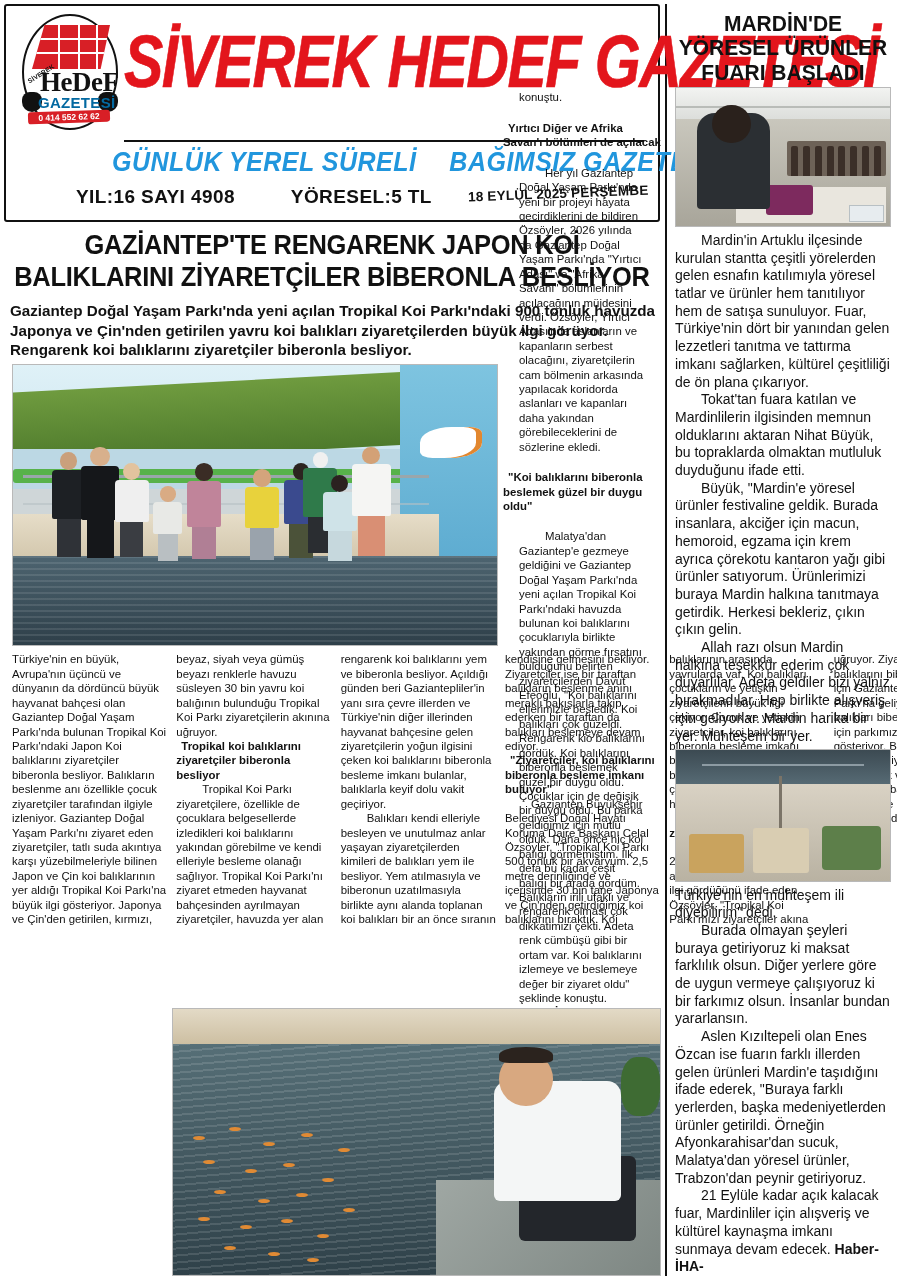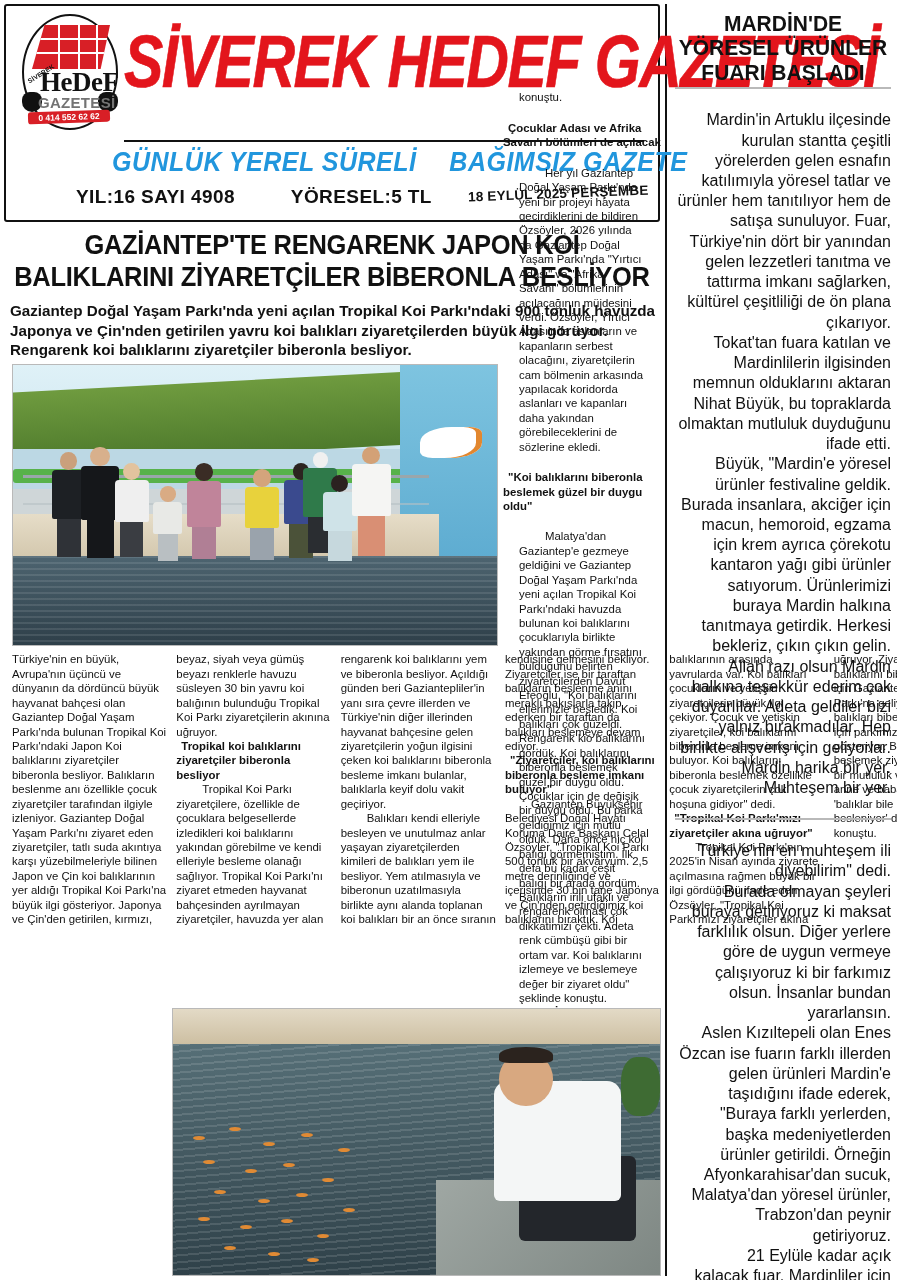--- a/index.html
+++ b/index.html
@@ -70,21 +70,21 @@
     letter-spacing: .2px;
   }
   .logo-hedef {
     position: absolute; left: 24px; top: 55px;
     font-family: "Liberation Serif", serif;
     font-size: 27px; font-weight: bold; color: #111;
     letter-spacing: -.5px;
   }
   .logo-gazetesi {
     position: absolute; left: 22px; top: 82px;
-    font-size: 15px; font-weight: bold; color: #737373;
+    font-size: 15px; font-weight: bold; color: #0369a1;
     letter-spacing: .3px;
   }
   .logo-blob-l, .logo-blob-r {
     position: absolute; top: 80px; width: 20px; height: 20px;
     background: #111; border-radius: 40% 40% 50% 50%;
   }
   .logo-blob-l { left: 6px; }
   .logo-blob-r { right: 6px; }
   .logo-phone {
     position: absolute; left: 12px; top: 99px;
@@ -234,25 +234,24 @@
   .side-photo {
     border: 1px solid #b9b9b9;
     overflow: hidden;
     position: relative;
     margin: 4px 2px 5px 2px;
     background: #cdd3d6;
   }
   .sp1 { height: 190px; }
   .sp2 { height: 180px; }
   .side-text {
-    font-size: 16px;
+    font-size: 14px;
     line-height: 1.265;
     color: #111;
-    margin: 16px 2px;
-    text-align: right;
+    margin: 0 2px;
   }
   .side-text p { text-indent: 26px; margin: 0; }
   .side-text p.noind { text-indent: 0; }
   .side-text .src { font-weight: bold; }
 
   
   .sky { position:absolute; inset:0; }
   .p1-wall { position:absolute; left:0; right:0; top:0; height:30%; background:linear-gradient(#dff1f7,#cfe7f1); }
   .p1-grass { position:absolute; left:0; right:18%; top:6%; height:26%; background:linear-gradient(#6f9b3f,#4e7a2c); transform:skewY(-3deg); }
   .p1-lowwall { position:absolute; left:0; right:18%; top:30%; height:14%; background:#bcd8e4; }
@@ -419,21 +418,21 @@
         <p>Tropikal Koi Parkı ziyaretçilere, özellikle de çocuklara belgesellerde izledikleri koi balıklarını yakından görebilme ve kendi elleriyle besleme olanağı sağlıyor. Tropikal Koi Parkı'nı ziyaret etmeden hayvanat bahçesinden ayrılmayan ziyaretçiler, havuzda yer alan rengarenk koi balıklarını yem ve biberonla besliyor. Açıldığı günden beri Gaziantepliler'in yanı sıra çevre illerden ve Türkiye'nin diğer illerinden hayvanat bahçesine gelen ziyaretçilerin yoğun ilgisini çeken koi balıklarını biberonla besleme imkanı bulanlar, balıklarla keyif dolu vakit geçiriyor.</p>
         <p>Balıkları kendi elleriyle besleyen ve unutulmaz anlar yaşayan ziyaretçilerden kimileri de balıkları yem ile besliyor. Yem atılmasıyla ve biberonun uzatılmasıyla birlikte aynı alanda toplanan koi balıkları bir an önce sıranın kendisine gelmesini bekliyor. Ziyaretçiler ise bir taraftan balıkların beslenme anını meraklı bakışlarla takip ederken bir taraftan da balıkları beslemeye devam ediyor.</p>
         <h3>"Ziyaretçiler, koi balıklarını biberonla besleme imkanı buluyor"</h3>
         <p>Gaziantep Büyükşehir Belediyesi Doğal Hayatı Koruma Daire Başkanı Celal Özsöyler, "Tropikal Koi Parkı 500 tonluk bir akvaryum. 2,5 metre derinliğinde ve içerisinde 30 bin tane Japonya ve Çin'nden getirdiğimiz koi balıklarını bıraktık. Koi balıklarının arasında yavrularda var. Koi balıkları çocukların ve yetişkin ziyaretçilerin büyük ilgi çekiyor. Çocuk ve yetişkin ziyaretçiler, koi balıklarını biberonla besleme imkanı buluyor. Koi balıklarını biberonla beslemek özellikle çocuk ziyaretçilerin çok hoşuna gidiyor" dedi.</p>
         <h3>"Tropikal Koi Parkı'mızı ziyaretçiler akına uğruyor"</h3>
         <p>Tropikal Koi Parkı'nın 2025'in Nisan ayında ziyarete açılmasına rağmen büyük bir ilgi gördüğünü ifade eden Özsöyler, "Tropikal Koi Parkı'mızı ziyaretçiler akına uğruyor. Ziyaretçiler koi balıklarını biberonla beslemek için Gaziantep Doğal Yaşam Parkı'na geliyorlar. Ziyaretçiler balıkları biberonla besledikleri için parkımıza büyük ilgi gösteriyor. Balıkları biberonla beslemek ziyaretçilere büyük bir mutluluk veriyor. Hatta anne ve babalar, çocuklarına 'balıklar bile biberonla besleniyor' diyorlar" diye konuştu.</p>
       </div>
 
       <div class="col4">
         <p class="noind">konuştu.</p>
-        <h3>Çocuklar Adası ve Afrika Savan'ı bölümleri de açılacak</h3>
+        <h3>Yırtıcı Diğer ve Afrika Savan'ı bölümleri de açılacak</h3>
         <p>Her yıl Gaziantep Doğal Yaşam Parkı'nda yeni bir projeyi hayata geçirdiklerini de bildiren Özsöyler, 2026 yılında da Gaziantep Doğal Yaşam Parkı'nda "Yırtıcı Adası" ve "Afrika Savanı" bölümlerinin açılacağının müjdesini verdi. Özsöyler, Yırtıcı Adası'nda aslanların ve kapanların serbest olacağını, ziyaretçilerin cam bölmenin arkasında yapılacak koridorda aslanları ve kapanları daha yakından görebileceklerini de sözlerine ekledi.</p>
         <h3>"Koi balıklarını biberonla beslemek güzel bir duygu oldu"</h3>
         <p><span>Malatya'dan Gaziantep'e gezmeye geldiğini ve Gaziantep Doğal Yaşam Parkı'nda yeni açılan Tropikal Koi Parkı'ndaki havuzda bulunan koi balıklarını çocuklarıyla birlikte yakından görme fırsatını bulduğunu belirten ziyaretçilerden Davut Efeoğlu, "Koi balıklarını ellerimizle besledik. Koi balıkları çok güzeldi. Rengarenk kio balıklarını gördük. Koi balıklarını biberonla beslemek güzel bir duygu oldu. Çocuklar için de değişik bir duygu oldu. Bu parka geldiğimiz için mutlu olduk. Daha önce hiç koi balığı görmemiştim. İlk defa bu kadar çeşit balığı bir arada gördüm. Balıkların irili ufaklı ve rengarenk olması çok dikkatimizi çekti. Adeta renk cümbüşü gibi bir ortam var. Koi balıklarını izlemeye ve beslemeye değer bir ziyaret oldu" şeklinde konuştu. </span><span class="src">Haber-İHA-</span></p>
       </div>
 
       <div class="photo photo2">
         <div class="sky">
           <div class="p2-bg"></div>
           <div class="p2-wall"></div>
           <div class="p2-water"></div>

